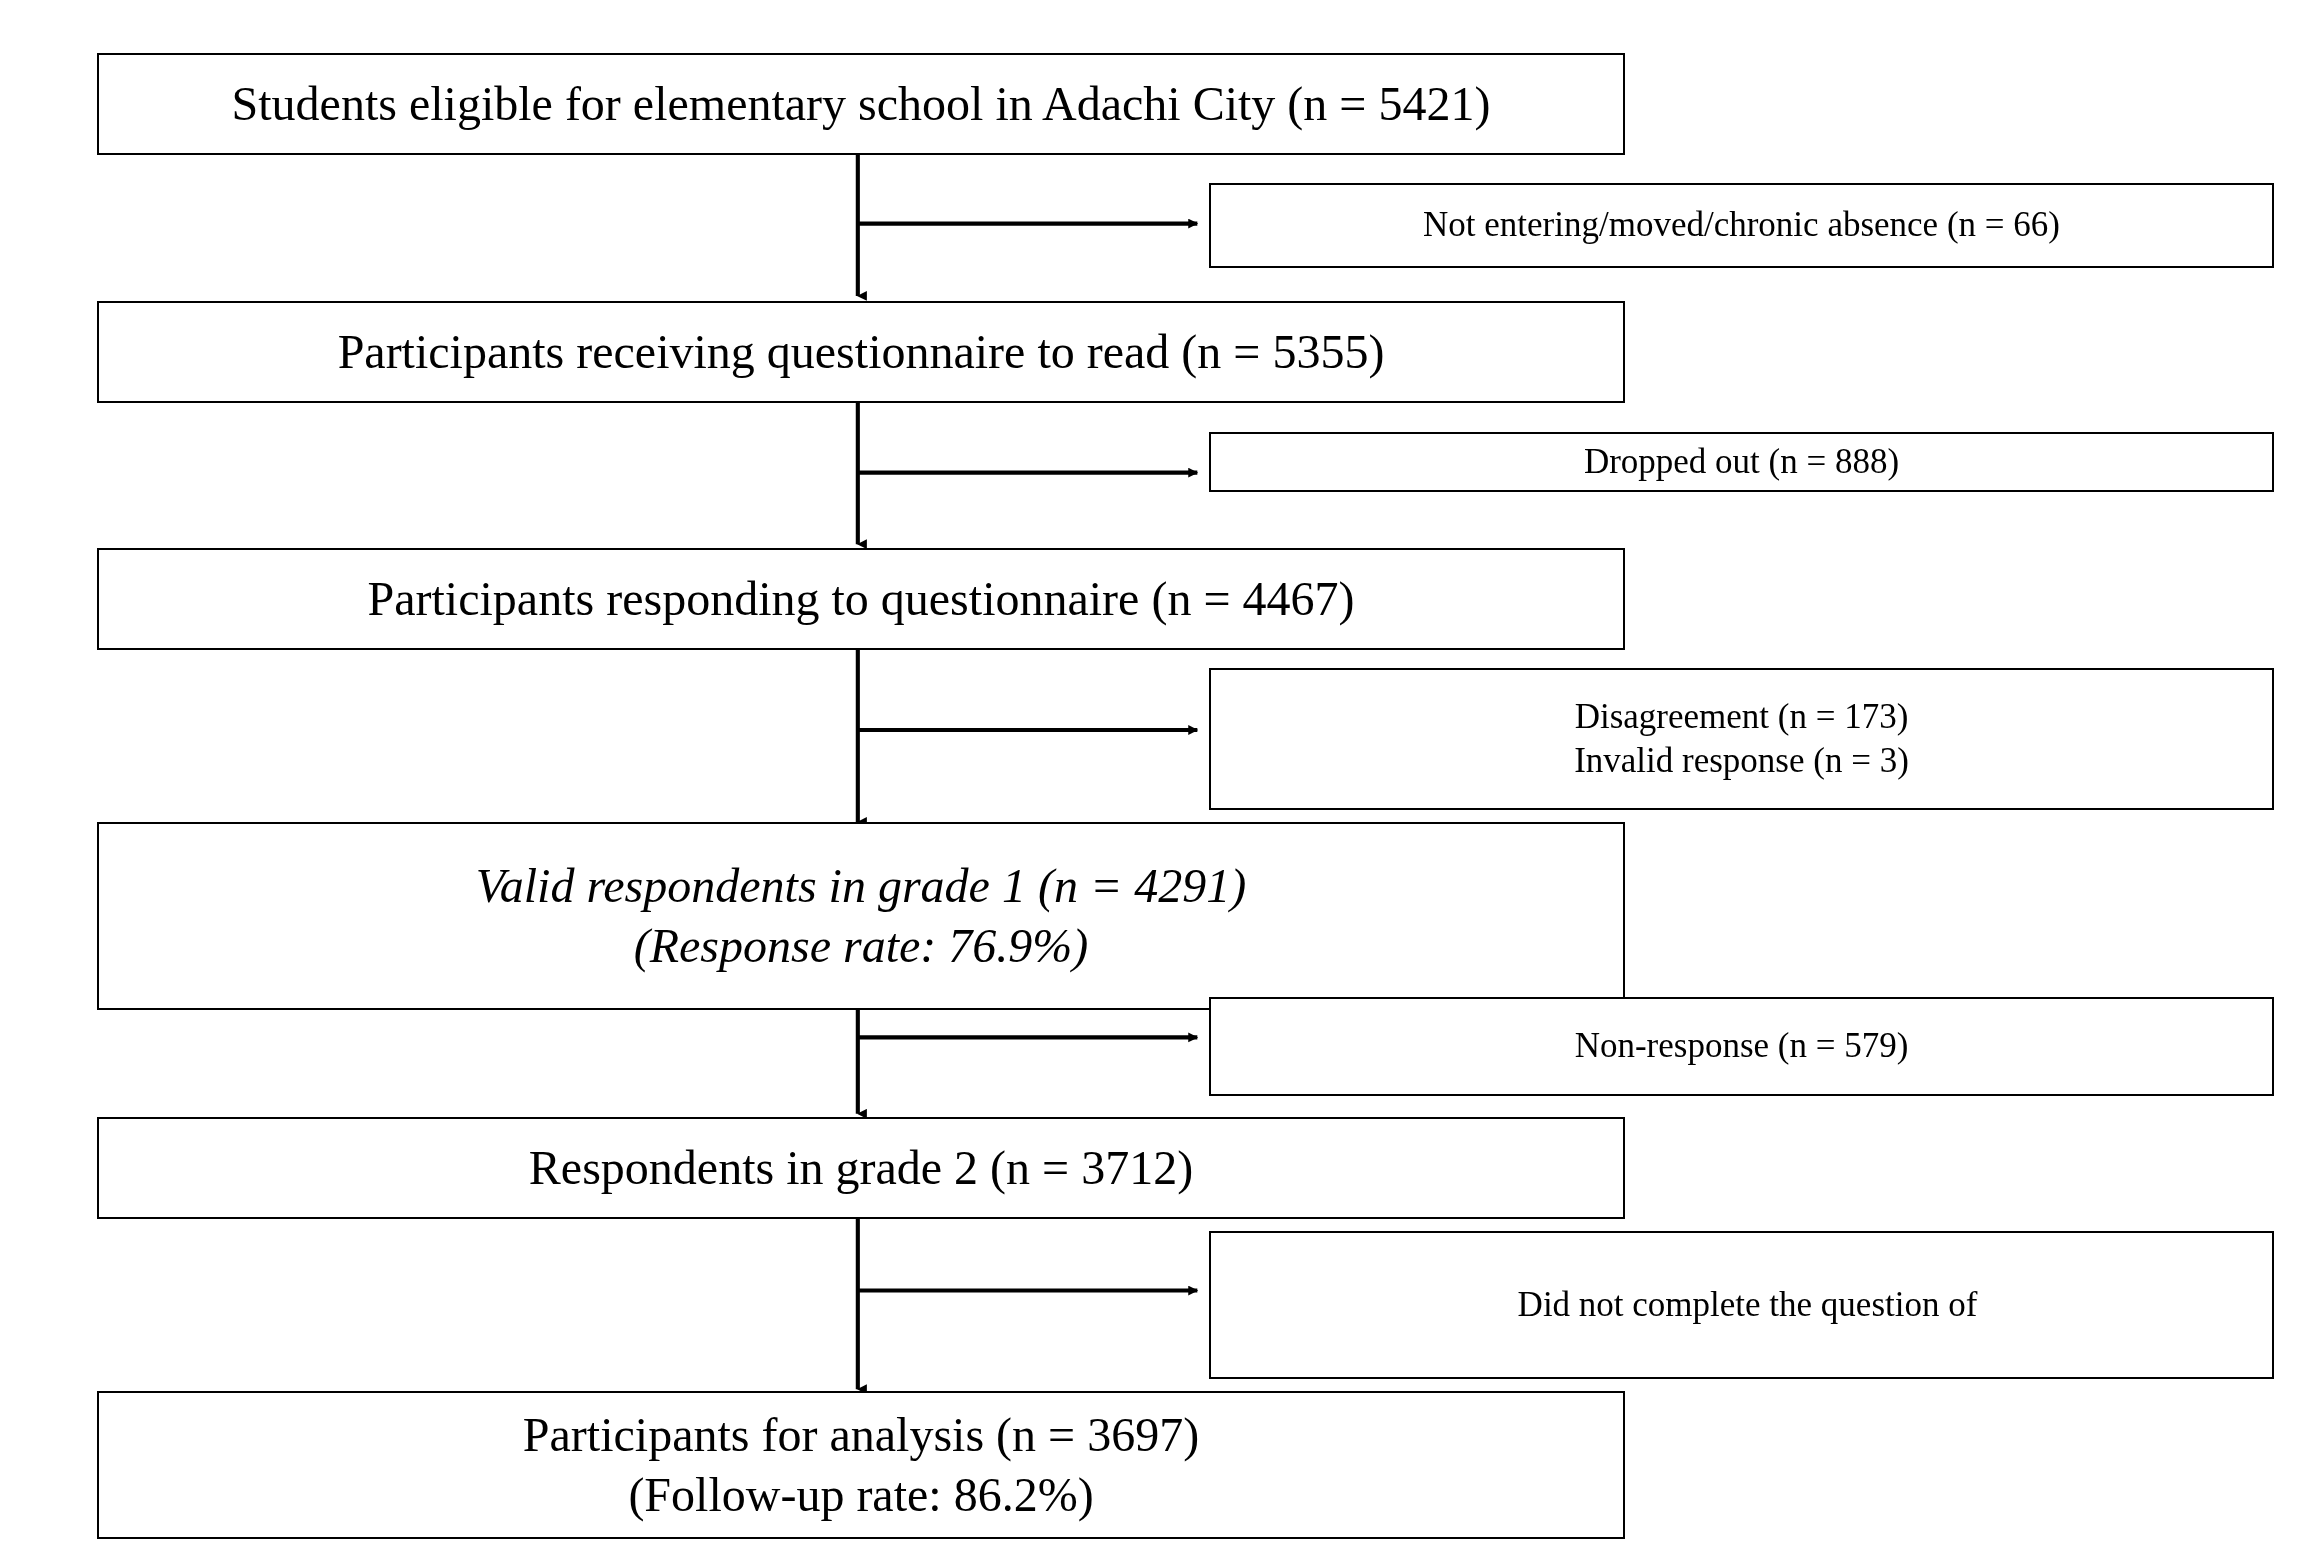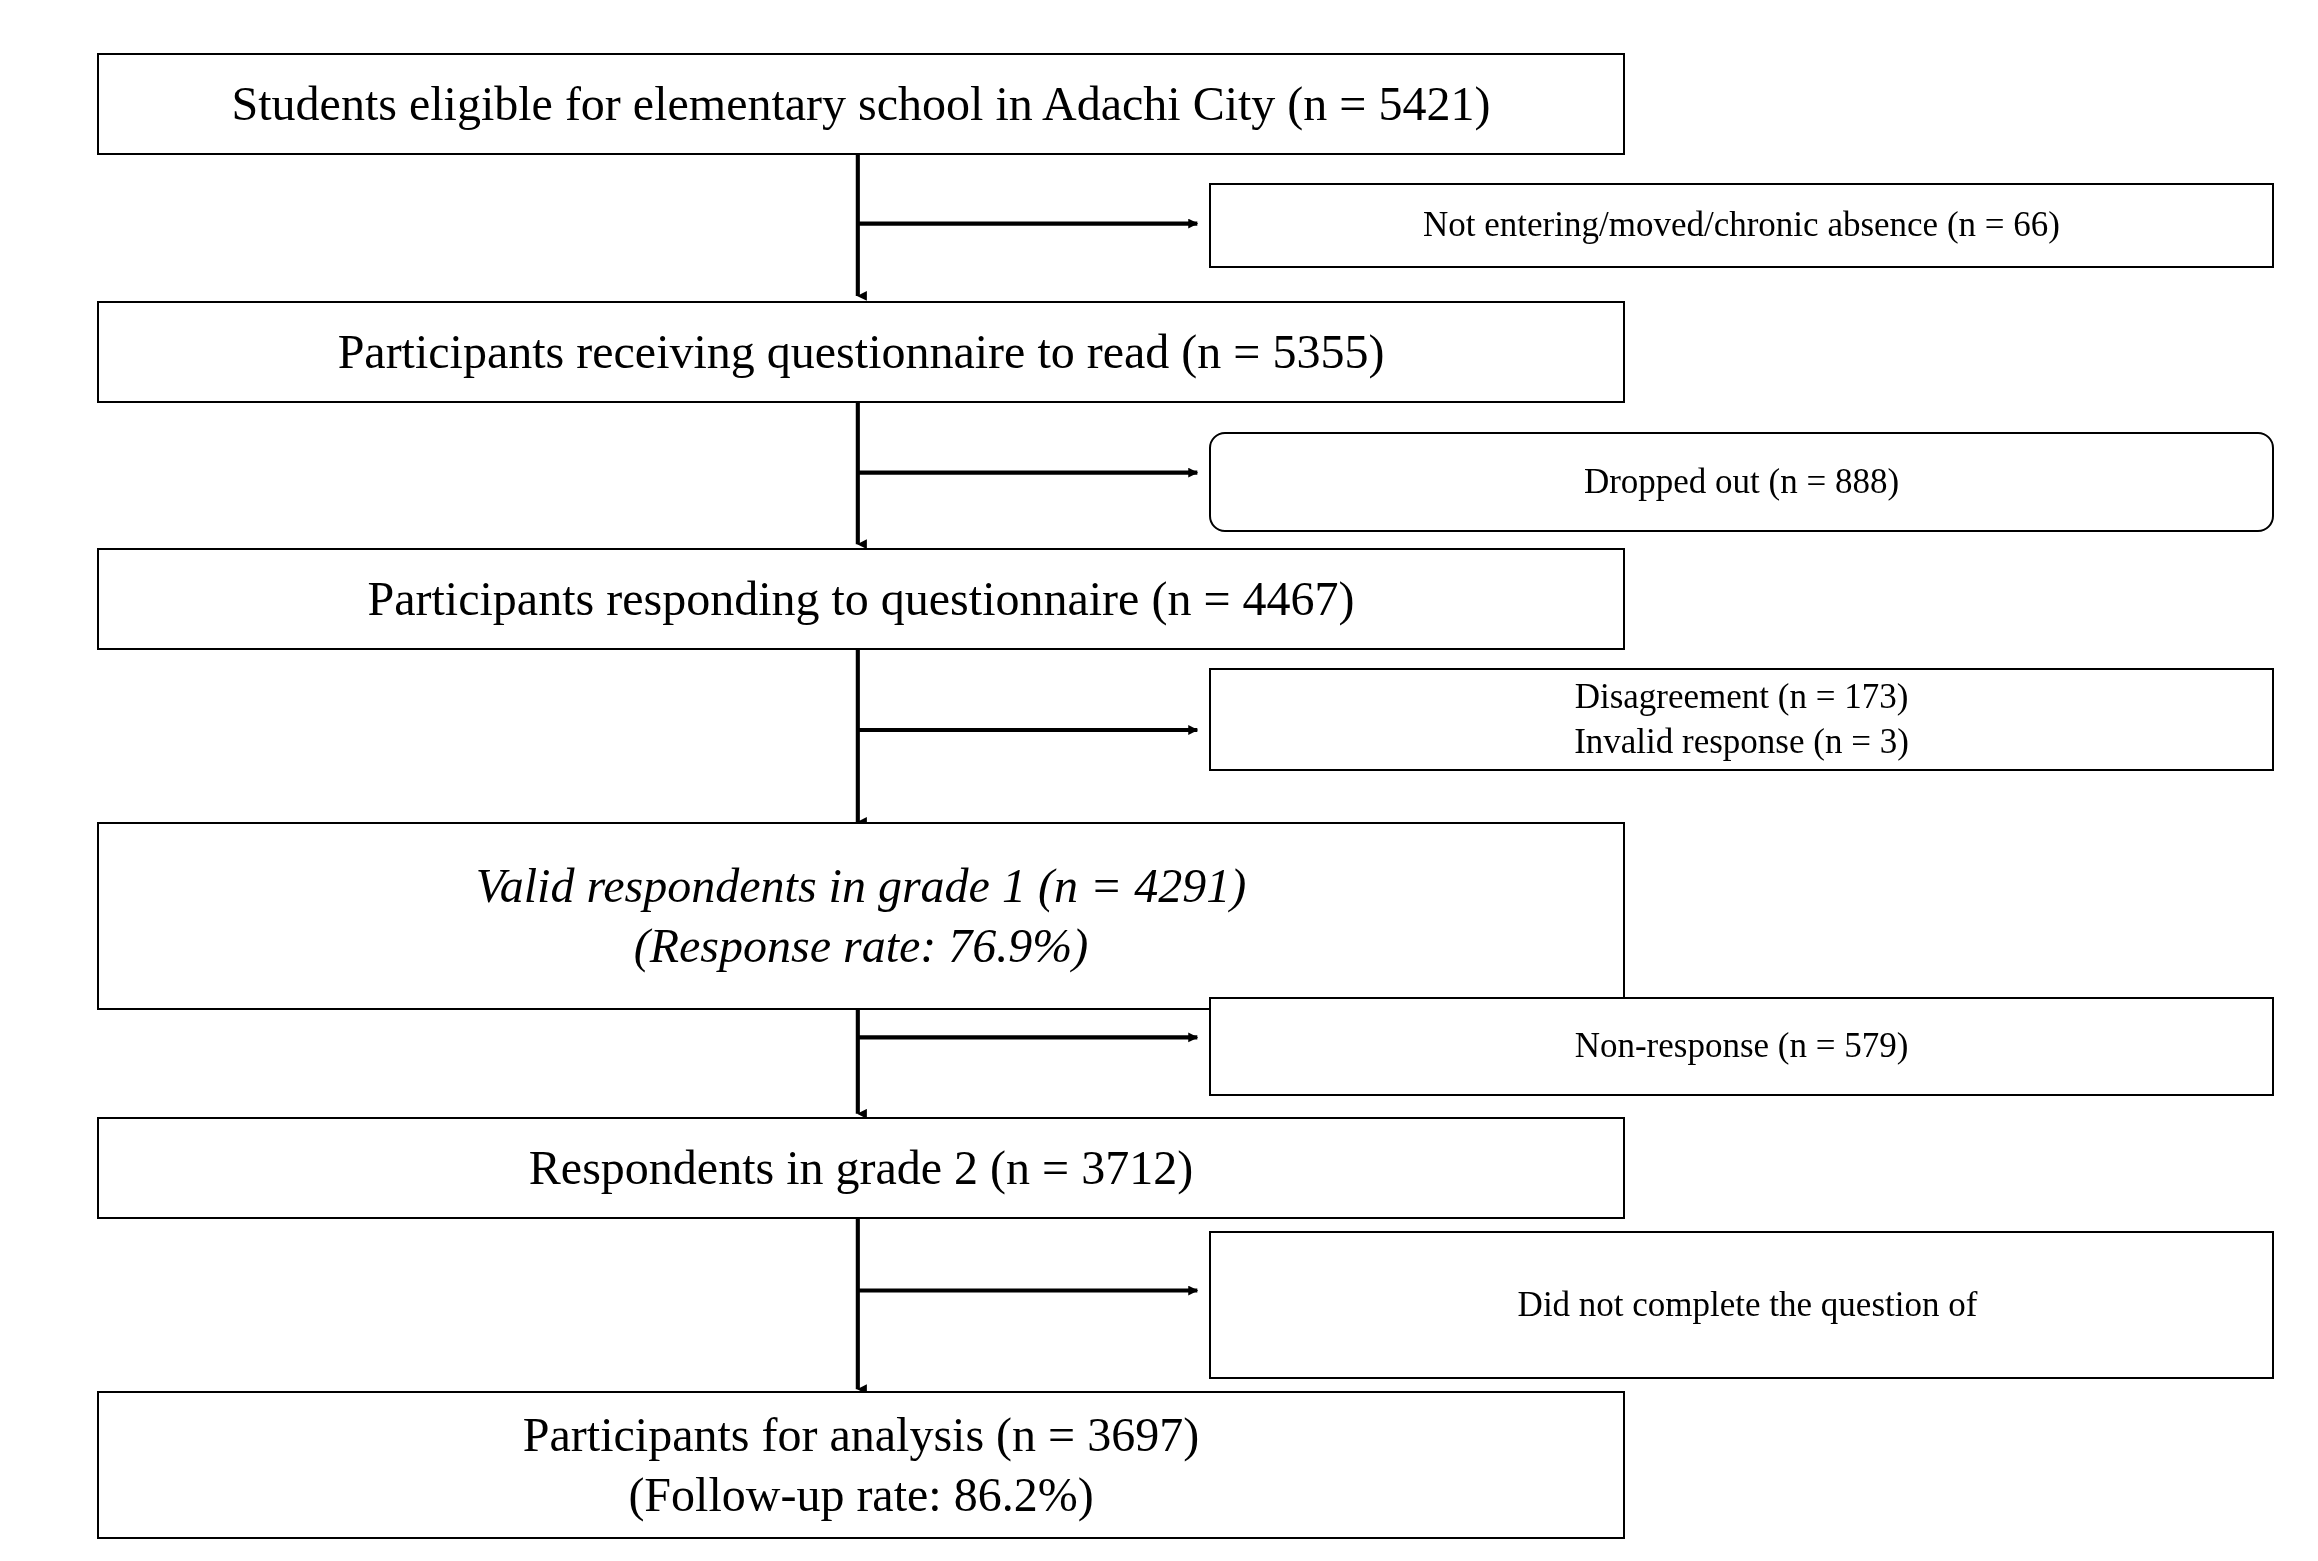--- a/index.html
+++ b/index.html
@@ -86,29 +86,29 @@
   </div>
 
   <div class="box side-box" style="top:183px; height:85px;">
     <span class="line">Not entering/moved/chronic absence (n = 66)</span>
   </div>
 
   <div class="box main-box" style="top:301px; height:102px;">
     <span class="line">Participants receiving questionnaire to read (n = 5355)</span>
   </div>
 
-  <div class="box side-box" style="top:432px; height:100px;border-radius:16px;">
+  <div class="box side-box" style="top:432px; height:60px;">
     <span class="line">Dropped out (n = 888)</span>
   </div>
 
   <div class="box main-box" style="top:548px; height:102px;">
     <span class="line">Participants responding to questionnaire (n = 4467)</span>
   </div>
 
-  <div class="box side-box" style="top:668px; height:103px;">
+  <div class="box side-box" style="top:668px; height:142px;">
     <span class="line">Disagreement (n = 173)</span>
     <span class="line">Invalid response (n = 3)</span>
   </div>
 
   <div class="box main-box" style="top:822px; height:188px;font-style:italic;">
     <span class="line">Valid respondents in grade 1 (n = 4291)</span>
     <span class="line">(Response rate: 76.9%)</span>
   </div>
 
   <div class="box side-box" style="top:997px; height:99px;">

